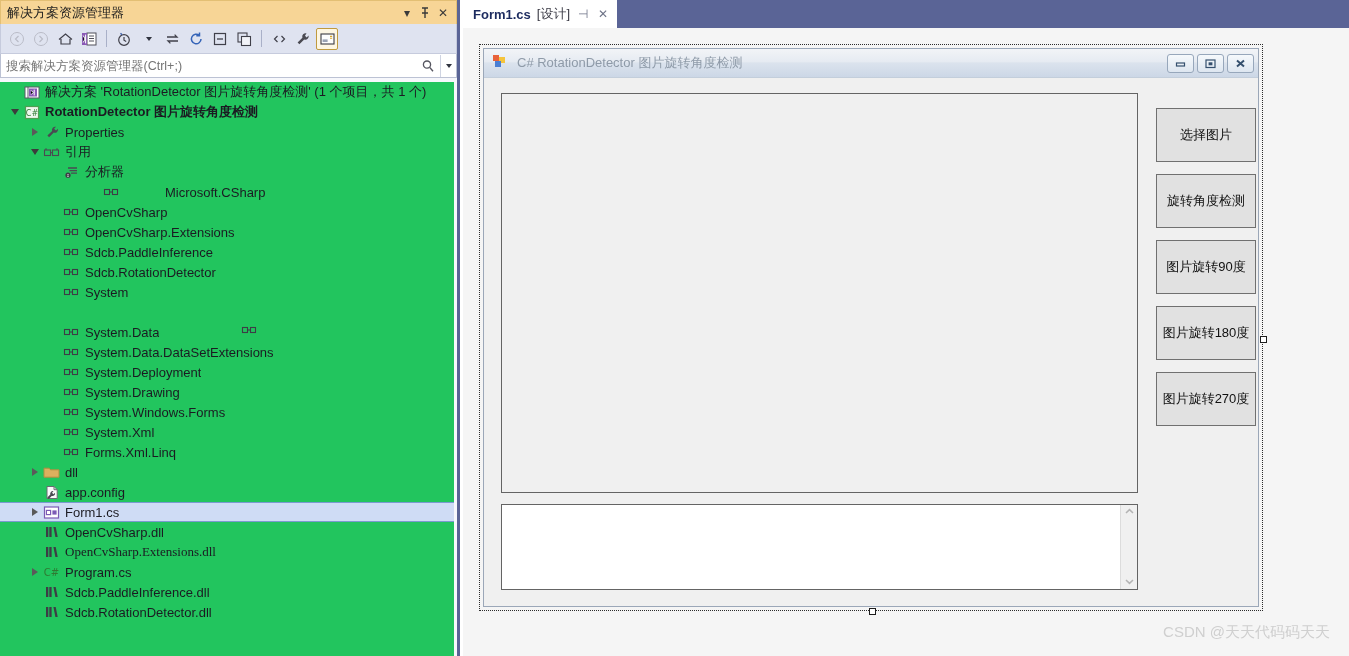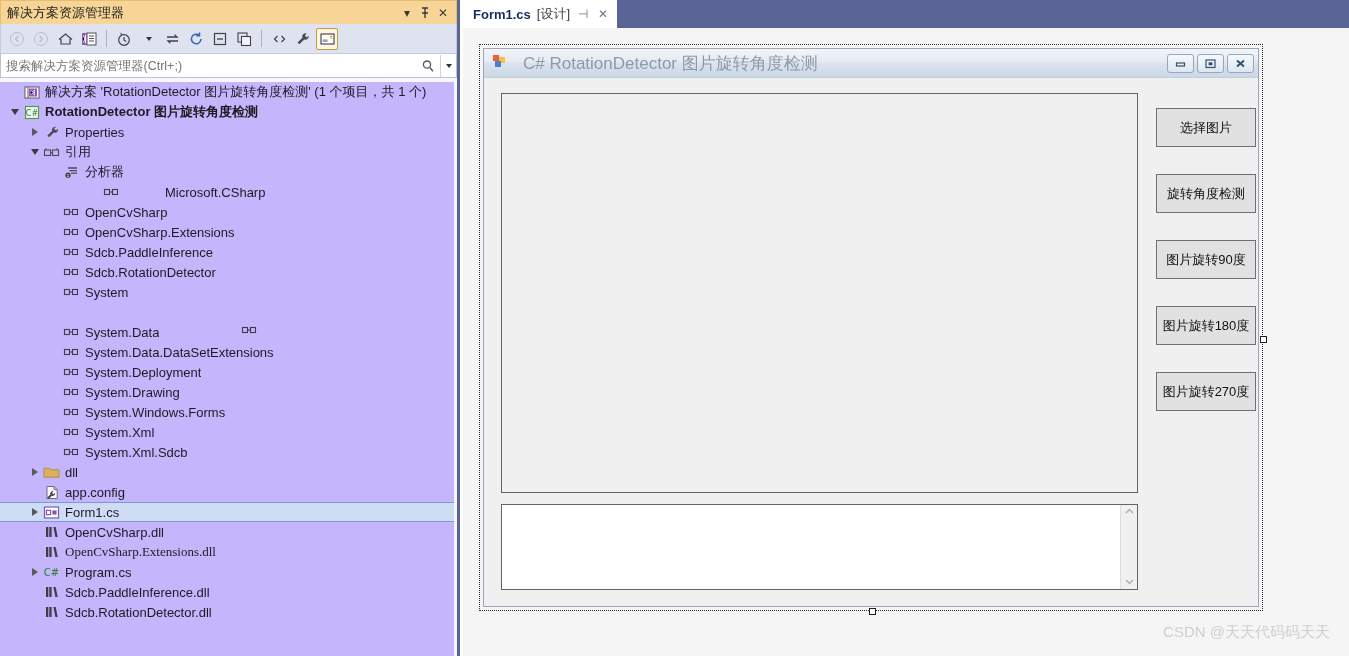--- a/index.html
+++ b/index.html
@@ -60,21 +60,21 @@
     font-family: "Liberation Sans", sans-serif;
   }
   .se-search .sicon { width: 24px; display: flex; align-items: center;
                       justify-content: center; color: #555a66; }
   .se-search .sdrop { width: 16px; border-left: 1px solid #cfd4e2;
                       display: flex; align-items: center; justify-content: center;
                       height: 22px; }
 
   
   .tree { position: absolute; top: 82px; left: 0; right: 3px; bottom: 0;
-          background: #c4b5fd; overflow: hidden; }
+          background: #22c55e; overflow: hidden; }
   .node { height: 20px; display: flex; align-items: center;
           font-size: 13px; color: #1b1b22; white-space: nowrap; }
   .node.selected { background: #cfdcf5; border-top: 1px solid #7a9ad0;
                    border-bottom: 1px solid #7a9ad0; height: 20px; }
   .exp { width: 14px; height: 20px; display: flex; align-items: center;
          justify-content: center; flex: none; }
   .exp .tri-c { width: 0; height: 0; border-top: 4.5px solid transparent;
                 border-bottom: 4.5px solid transparent; border-left: 6px solid #5a5a5a; }
   .exp .tri-o { width: 0; height: 0; border-left: 4.5px solid transparent;
                 border-right: 4.5px solid transparent; border-top: 6px solid #3c3c3c; }
@@ -102,40 +102,40 @@
             border: 1px solid #1c1c1c; }
 
   .winform { position: absolute; left: 4px; top: 4px; right: 4px; bottom: 4px;
              background: #f0f0f0; border: 1px solid #9ba7b8; }
   .form-titlebar {
     height: 29px;
     background: linear-gradient(to bottom, #f2f4f7 0%, #e6ebf2 45%, #dbe3ed 50%, #ccd7e6 100%);
     border-bottom: 1px solid #c3cedb;
     display: flex; align-items: center; padding: 0 4px 0 8px;
   }
-  .form-title { flex: 1; font-size: 17px; color: #8e9aa8; margin-left: 16px;
+  .form-title { flex: 1; font-size: 13px; color: #8e9aa8; margin-left: 10px;
                 white-space: nowrap; }
   .cbtn { width: 27px; height: 19px; margin-left: 3px;
           background: linear-gradient(to bottom, #f6f9fc, #dde6f0);
           border: 1px solid #97a7bb; border-radius: 3px;
           display: flex; align-items: center; justify-content: center; }
 
   .form-body { position: absolute; left: 0; top: 29px; right: 0; bottom: 0;
                background: #f0f0f0; }
   .picturebox { position: absolute; left: 17px; top: 15px; width: 637px; height: 400px;
                 background: #f0f0f0; border: 1px solid #646464; }
   .textbox { position: absolute; left: 17px; top: 426px; width: 637px; height: 86px;
              background: #ffffff; border: 1px solid #646464; display: flex; }
   .textbox .tarea { flex: 1; }
   .tb-scroll { width: 17px; background: #f0f0f0; border-left: 1px solid #dcdcdc;
                display: flex; flex-direction: column; justify-content: space-between;
                align-items: center; padding: 2px 0; }
   .sbarrow { font-size: 10px; color: #a8a8a8; line-height: 1; }
 
-  .fbtn { position: absolute; width: 100px; height: 39px; background: #e1e1e1;
+  .fbtn { position: absolute; width: 100px; height: 54px; background: #e1e1e1;
           border: 1px solid #707070; display: flex; align-items: center;
           justify-content: center; font-size: 13px; color: #101010; }
 
   .watermark { position: absolute; right: 19px; bottom: 14px; font-size: 15px;
                color: #cfcfcf; white-space: nowrap; margin-top: 42px; }
 </style>
 </head>
 <body>
 
 <div id="root">
@@ -453,21 +453,21 @@
         </div>
         <div class="node" style="padding-left: 48px;">
           <span class="exp"></span>
           <span class="ico">
             <svg width="17" height="14" viewBox="0 0 17 14">
               <rect x="1.5" y="4.5" width="5" height="5" fill="none" stroke="#3d3d46" stroke-width="1.1"></rect>
               <rect x="9.5" y="4.5" width="5" height="5" fill="none" stroke="#3d3d46" stroke-width="1.1"></rect>
               <path d="M6.5 7h3" stroke="#3d3d46" stroke-width="1.1"></path>
             </svg>
           </span>
-          <span class="lbl">System.Xml.Sdcb</span>
+          <span class="lbl">Forms.Xml.Linq</span>
         </div>
         <div class="node" style="padding-left: 28px;">
           <span class="exp">
             <span class="tri-c"></span>
           </span>
           <span class="ico">
             <svg width="17" height="14" viewBox="0 0 17 14">
               <path d="M1 3.2h5.2l1.3 1.6H16v7.4H1z" fill="#dcb05e" stroke="#b08f40" stroke-width="1"></path>
             </svg>
           </span>

